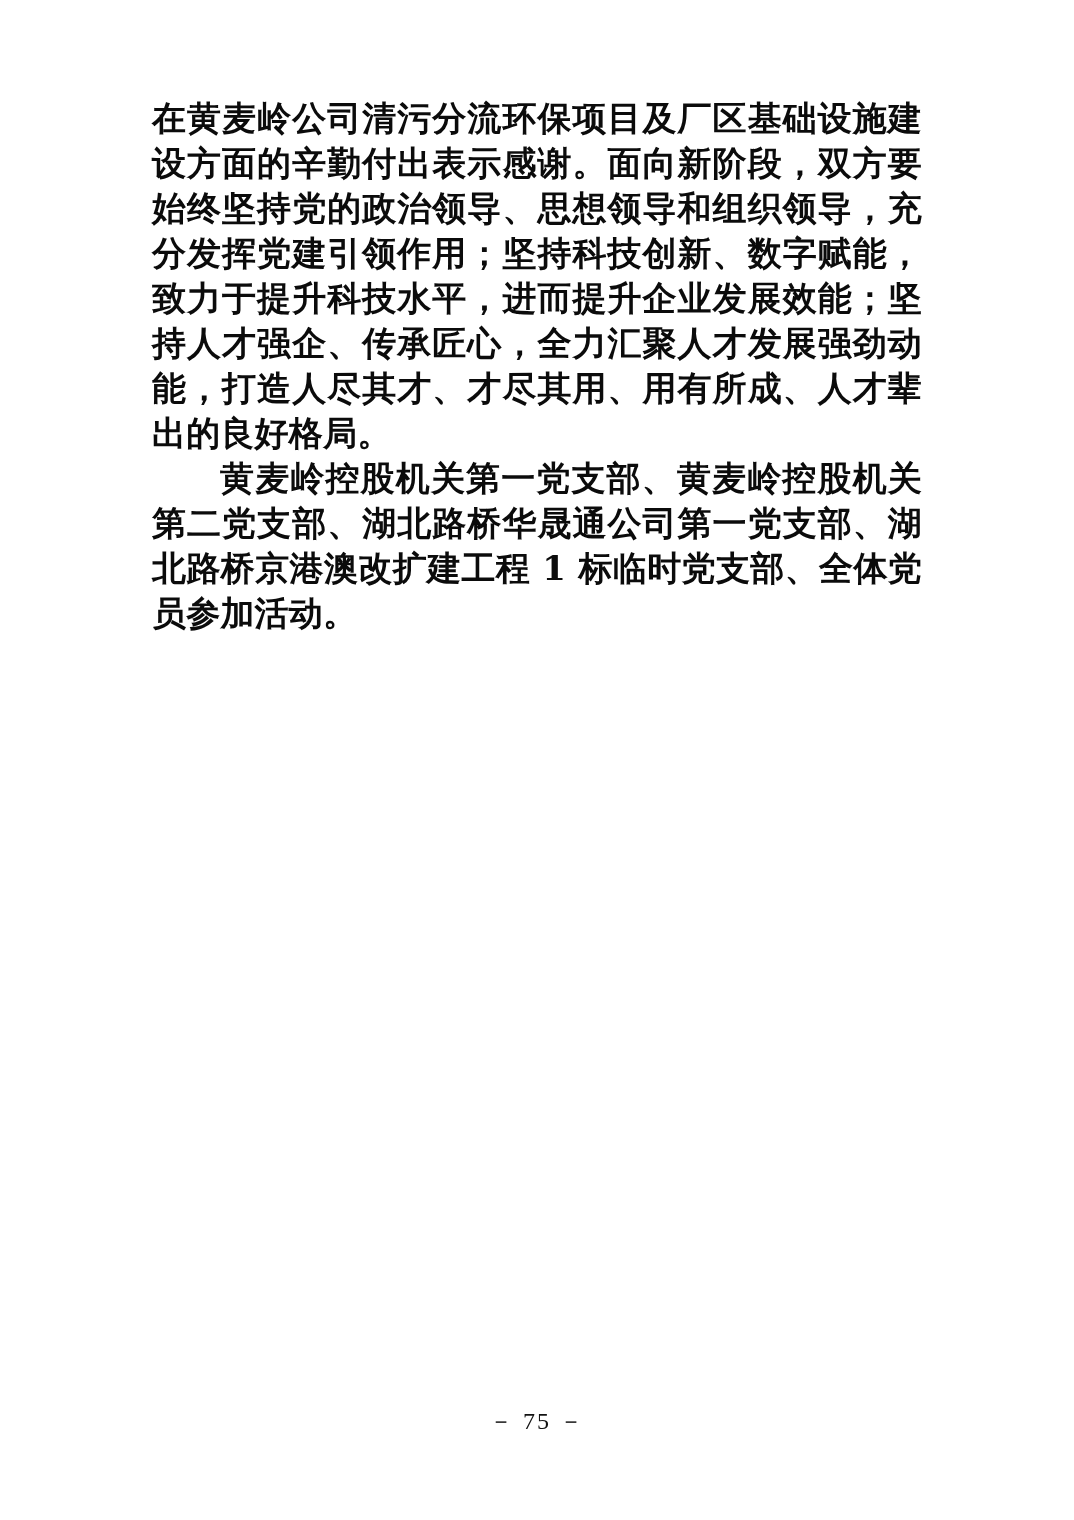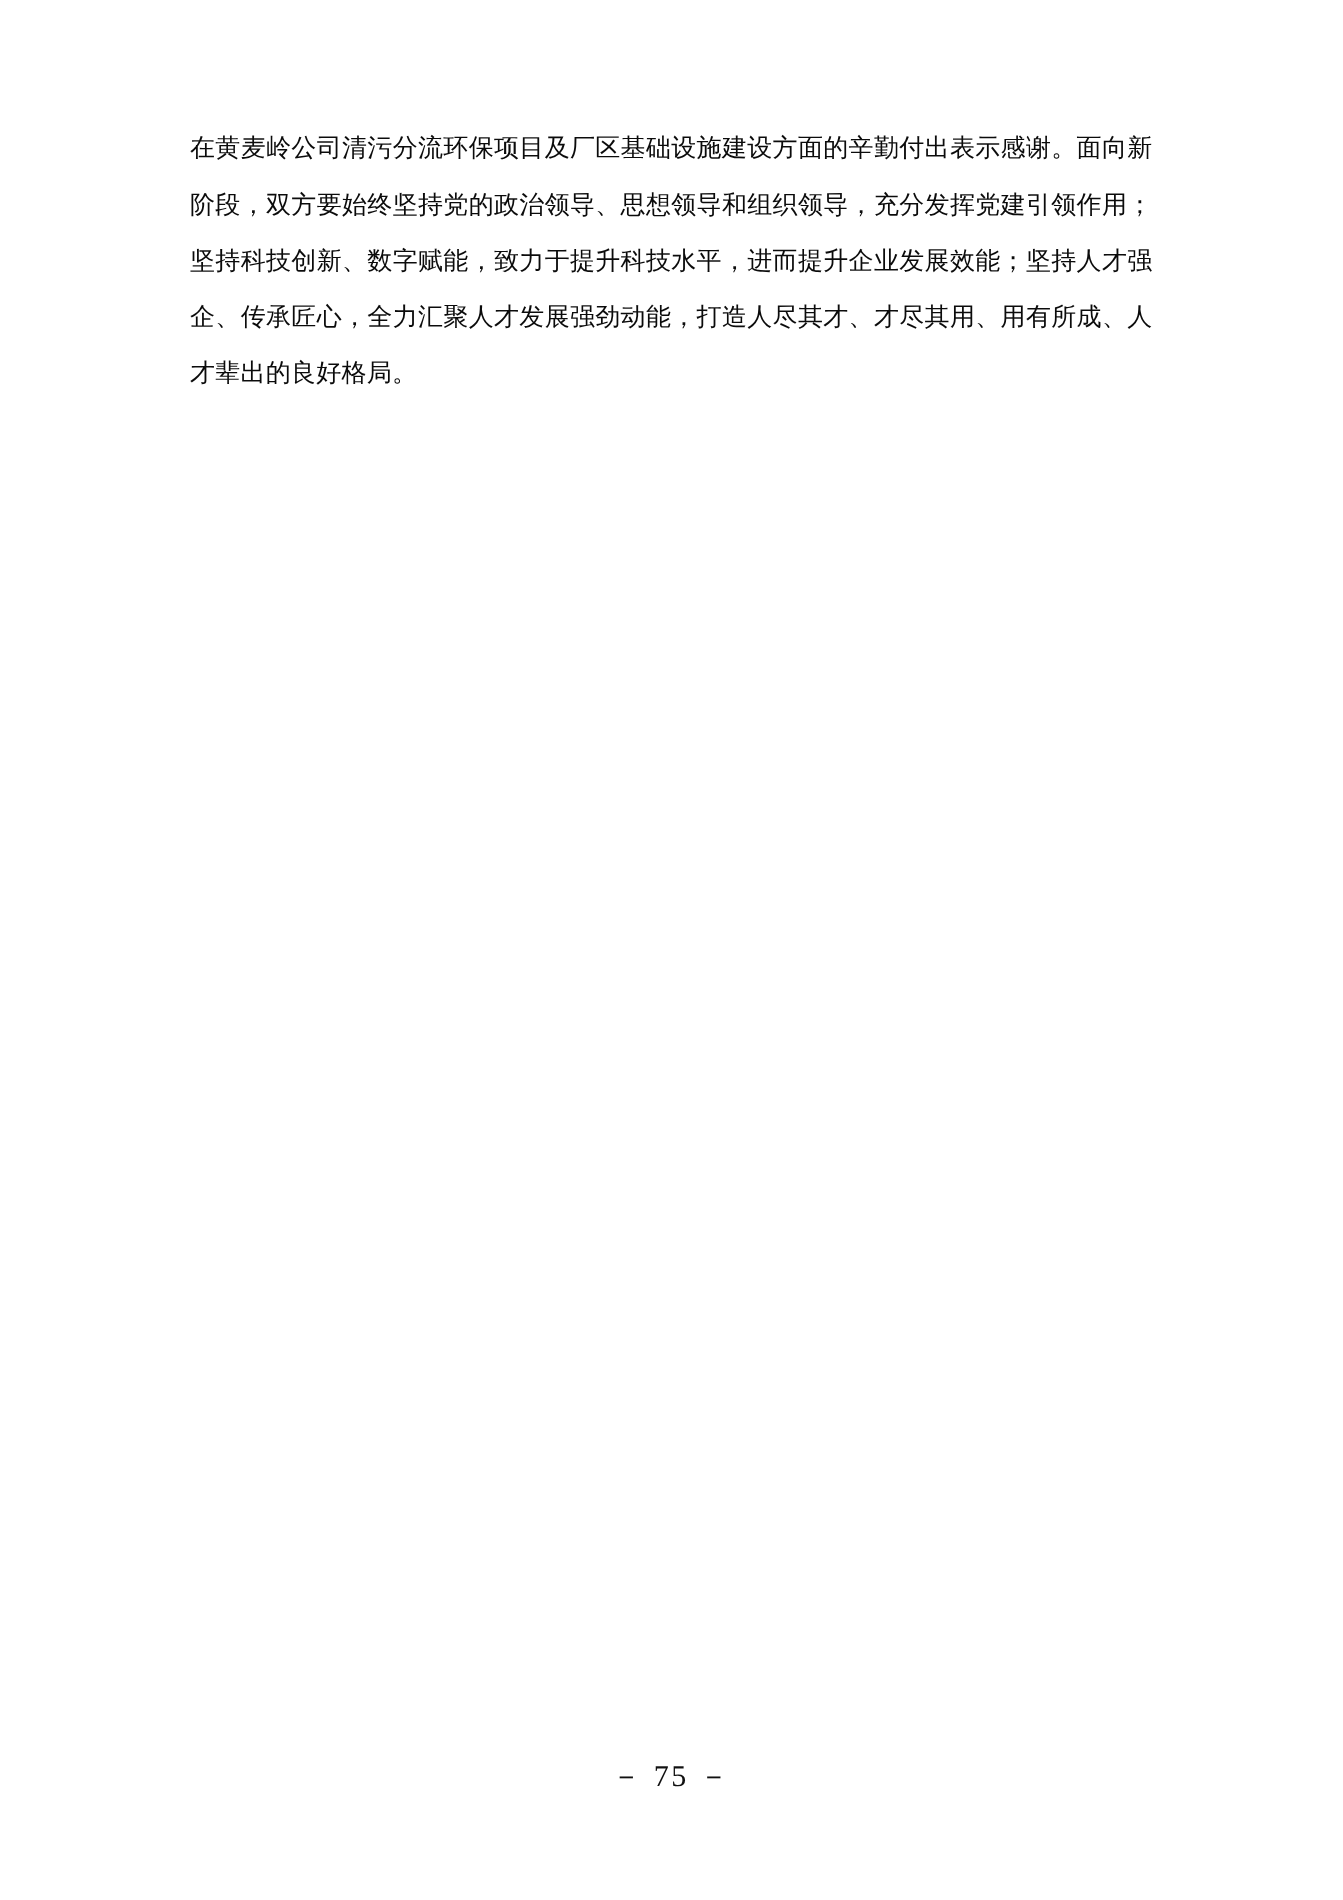--- a/index.html
+++ b/index.html
@@ -23,27 +23,28 @@
     height: 1520px;
     background: #ffffff;
   }
   .content {
     position: absolute;
     left: 152px;
     top: 96px;
     width: 770px;
   }
   .para {
-    font-size: 20px;
+    font-size: 34px;
     line-height: 45px;
     text-align: justify;
     text-justify: inter-ideograph;
     letter-spacing: 0.2px;
     margin: 0 0 0 0;
     color: #0b0b0b;
+    font-weight: bold;
   }
   .para.indent {
     text-indent: 2em;
   }
   .footer {
     position: absolute;
     left: 0;
     top: 1405px;
     width: 1074px;
     text-align: center;
@@ -53,17 +54,18 @@
     font-family: Liberation Serif, serif;
   }
 </style>
 </head>
 <body>
 
 <div class="page">
 
   <div class="content">
     <p class="para">在黄麦岭公司清污分流环保项目及厂区基础设施建设方面的辛勤付出表示感谢。面向新阶段，双方要始终坚持党的政治领导、思想领导和组织领导，充分发挥党建引领作用；坚持科技创新、数字赋能，致力于提升科技水平，进而提升企业发展效能；坚持人才强企、传承匠心，全力汇聚人才发展强劲动能，打造人尽其才、才尽其用、用有所成、人才辈出的良好格局。</p>
+    <p class="para indent">黄麦岭控股机关第一党支部、黄麦岭控股机关第二党支部、湖北路桥华晟通公司第一党支部、湖北路桥京港澳改扩建工程 1 标临时党支部、全体党员参加活动。</p>
   </div>
 
   <div class="footer">－ 75 －</div>
 
 </div>
 
 </body></html>

